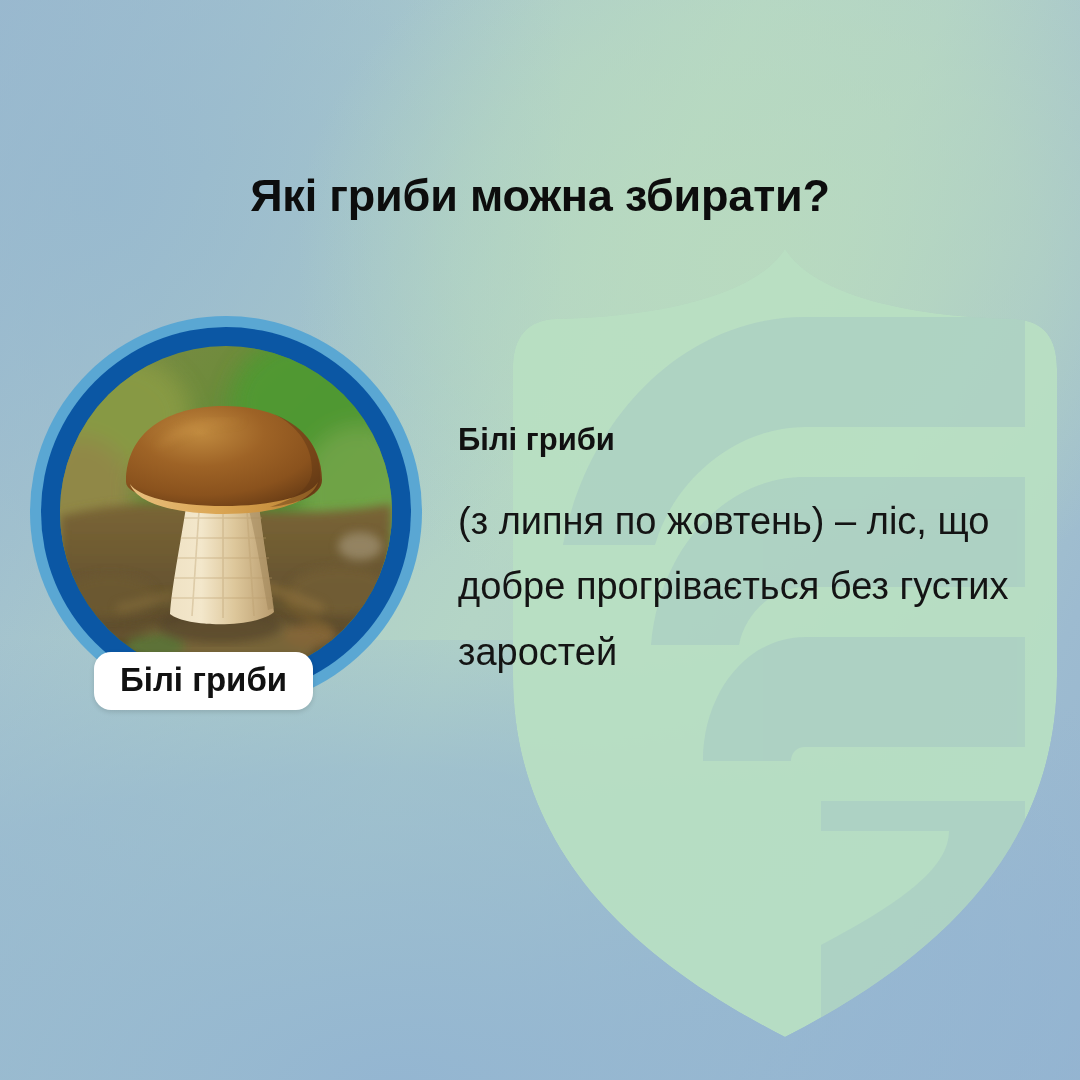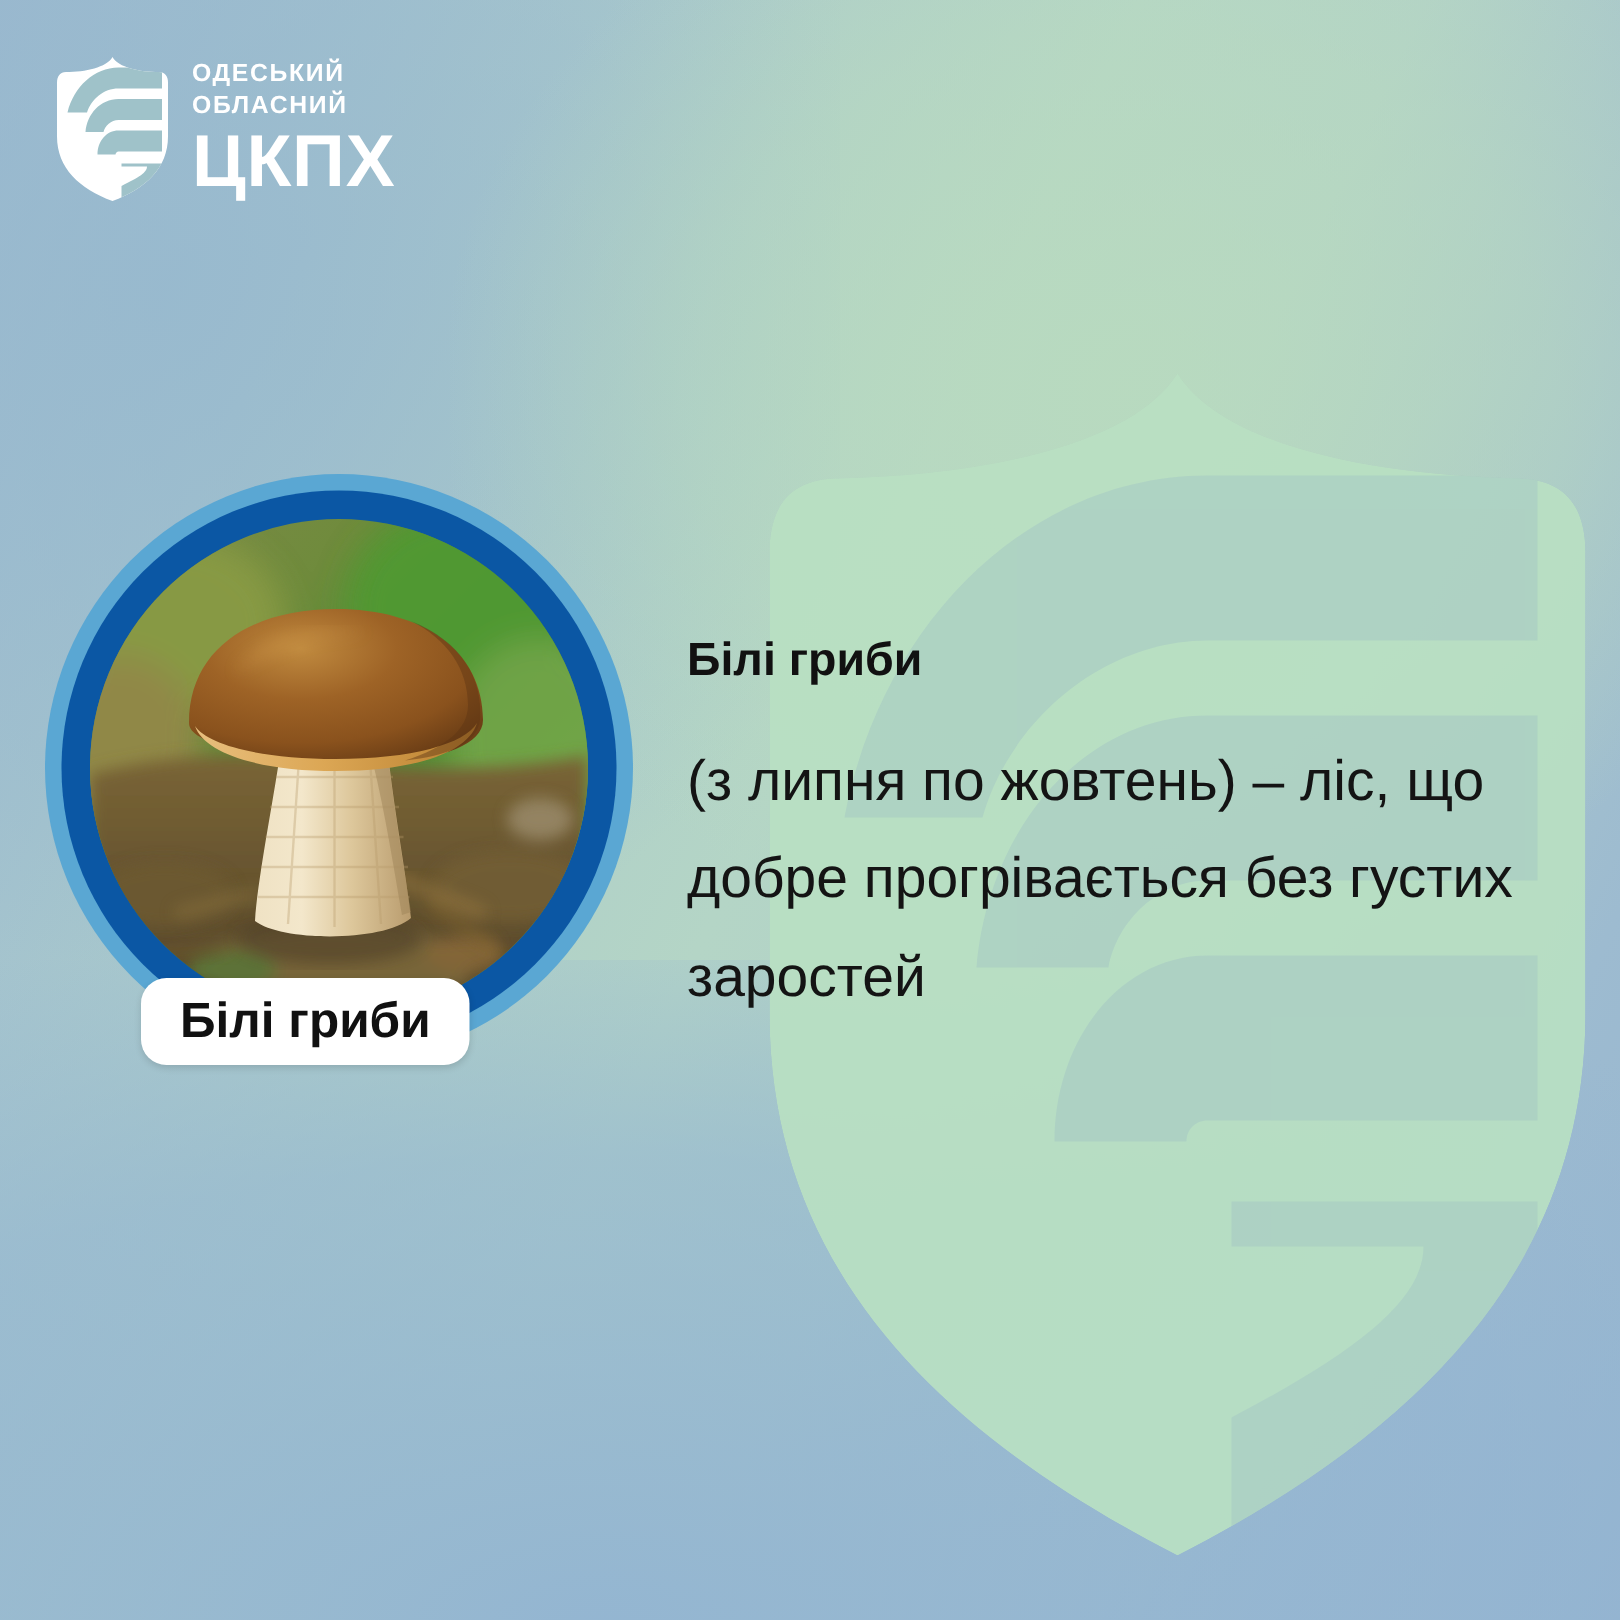--- a/index.html
+++ b/index.html
@@ -212,55 +212,22 @@
         <g fill="#a6c8c4" opacity="0.55">
           <path d="M300 72 L520 72 L520 182 L300 182 C230 182, 168 236, 150 300 L58 300 C82 172, 180 72, 300 72 Z"></path>
           <path d="M300 232 L520 232 L520 342 L300 342 C268 342, 240 368, 234 400 L146 400 C154 306, 218 232, 300 232 Z"></path>
           <path d="M300 392 L520 392 L520 502 L300 502 C292 502, 286 508, 286 516 L198 516 C198 448, 242 392, 300 392 Z"></path>
           <path d="M316 556 L520 556 L520 620 C520 690, 440 740, 316 800 L316 700 C404 654, 444 620, 444 586 L316 586 Z"></path>
         </g>
       </g>
     </svg>
   </div>
 
-  <div class="brand">
-    <div class="brand-mark">
-      <svg viewBox="0 0 78 100" xmlns="http://www.w3.org/2000/svg">
-        <defs>
-          <clipPath id="markClip">
-            <path d="M39 2
-                     C 35 9, 21 12, 8 12
-                     C 4 12, 2 15, 2 19
-                     L 2 55
-                     C 2 76, 17 90, 39 98
-                     C 61 90, 76 76, 76 55
-                     L 76 19
-                     C 76 15, 74 12, 70 12
-                     C 57 12, 43 9, 39 2 Z"></path>
-          </clipPath>
-        </defs>
-        <g clip-path="url(#markClip)">
-          <rect x="0" y="0" width="78" height="100" fill="#ffffff"></rect>
-
-          <g fill="#9fc2c9">
-            <path d="M43 9 L72 9 L72 23 L43 23 C33 23, 25 30, 22 39 L9 39 C13 22, 27 9, 43 9 Z"></path>
-            <path d="M43 30 L72 30 L72 44 L43 44 C38 44, 34 48, 33 52 L21 52 C22 40, 31 30, 43 30 Z"></path>
-            <path d="M43 51 L72 51 L72 65 L43 65 C42 65, 41 66, 41 67 L29 67 C29 58, 35 51, 43 51 Z"></path>
-            <path d="M45 73 L72 73 L72 80 C72 89, 60 95, 45 101 L45 88 C57 82, 62 79, 62 75 L45 75 Z"></path>
-          </g>
-        </g>
-      </svg>
-    </div>
-    <div class="brand-text">
-      <div class="brand-line">ОДЕСЬКИЙ</div>
-      <div class="brand-line">ОБЛАСНИЙ</div>
-      <div class="brand-acronym">ЦКПХ</div>
-    </div>
-  </div>
-
+
+  <div class="headline">Які гриби можна збирати?</div>
 
   <div class="photo-block">
     <div class="ring-outer"></div>
     <div class="ring-inner"></div>
     <div class="photo-clip">
       <svg viewBox="0 0 332 332" xmlns="http://www.w3.org/2000/svg" preserveAspectRatio="xMidYMid slice">
         <defs>
           <linearGradient id="forestBg" x1="0" y1="0" x2="1" y2="1">
             <stop offset="0%" stop-color="#7e8a49"></stop>
             <stop offset="28%" stop-color="#6f8b3c"></stop>

